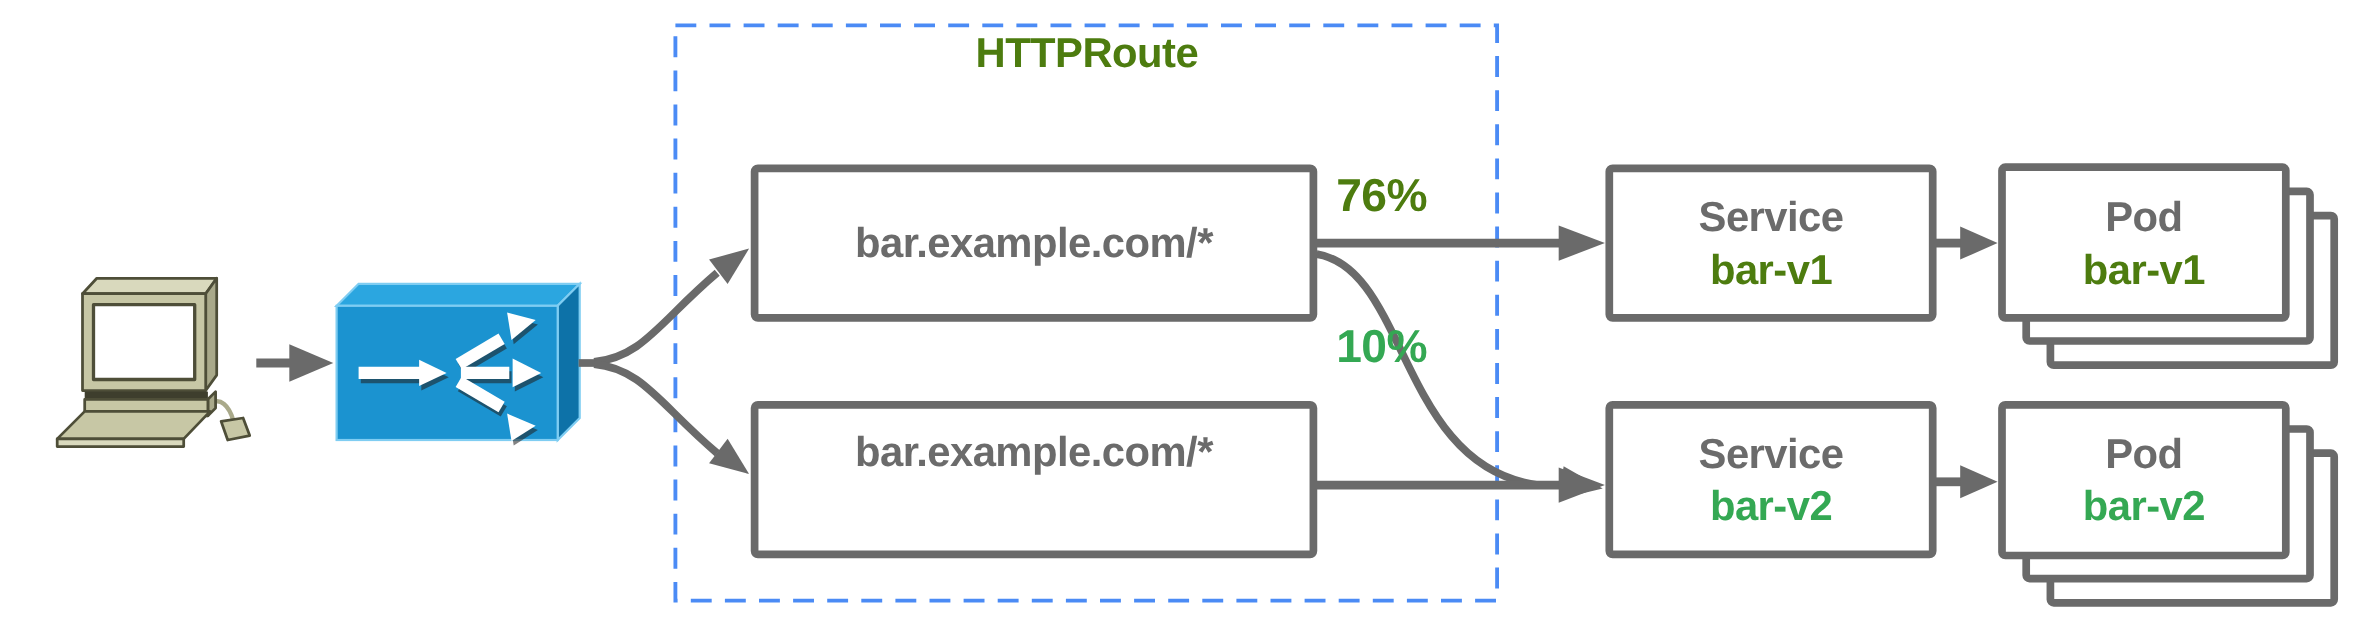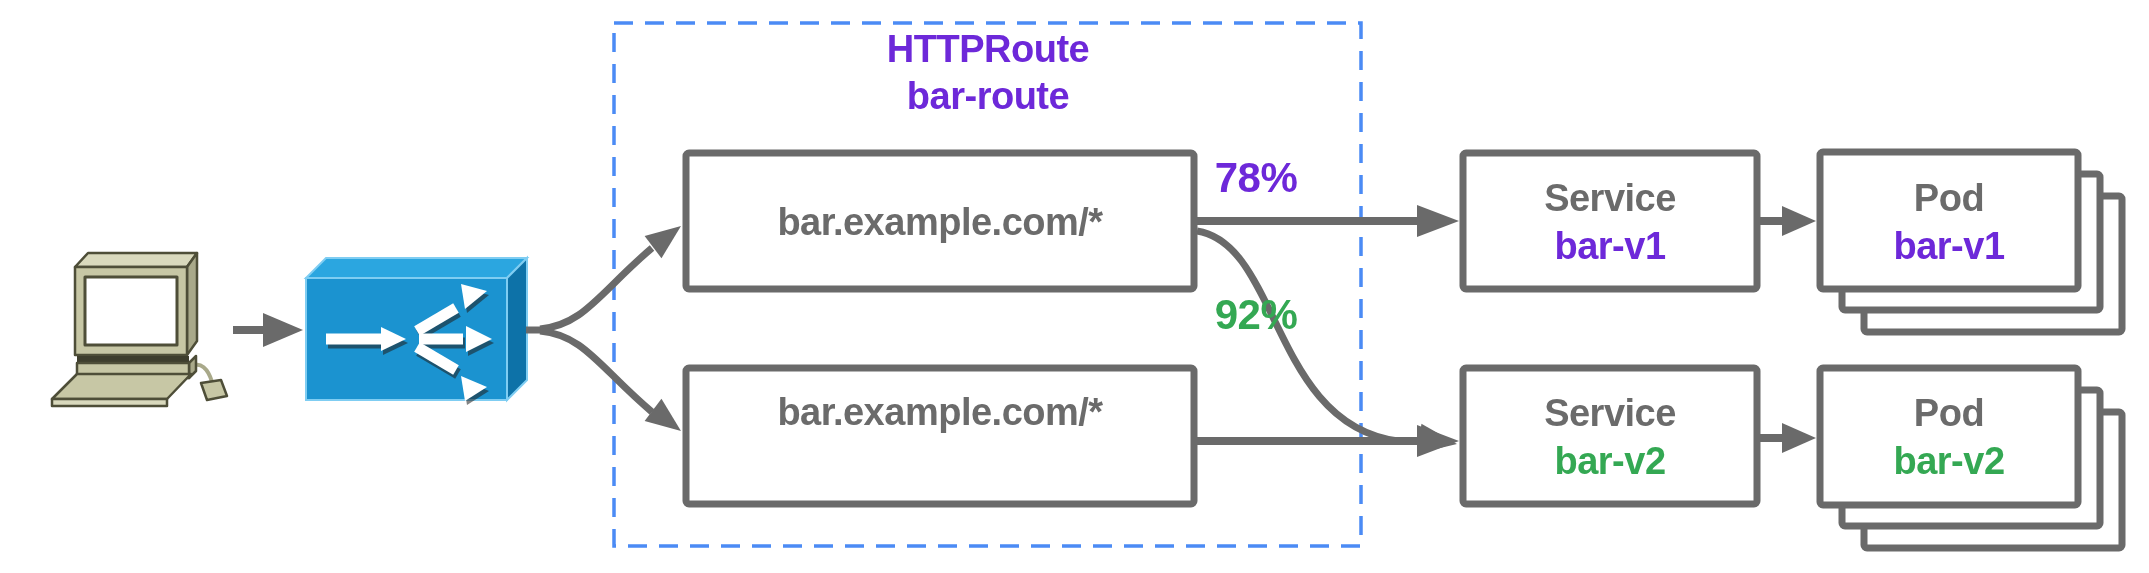--- a/index.html
+++ b/index.html
@@ -6,21 +6,21 @@
   .canvas{
     position:relative;width:2149px;height:573px;overflow:hidden;background:#ffffff;
     font-family:"Liberation Sans","DejaVu Sans",sans-serif;
   }
   .layer{position:absolute;left:0;top:0;}
   .t{
     position:absolute;transform:translate(-50%,-50%);
     font-weight:700;white-space:nowrap;letter-spacing:-0.5px;line-height:1;
   }
   .gray{color:#6b6b6b}
-  .blue{color:#6d28d9}
+  .blue{color:#4d7c0f}
   .green{color:#34a853}
   .s38{font-size:38px}
   .s42{font-size:42px}
 </style>
 </head>
 <body>
 
 <div class="canvas">
 
   <svg class="layer" width="2149" height="573" viewBox="0 0 2149 573">
@@ -120,28 +120,27 @@
 
     <g>
       <rect x="1864" y="412" width="258" height="136" fill="#ffffff" stroke="#6a6a6a" stroke-width="7" rx="3"></rect>
       <rect x="1842" y="390" width="258" height="136" fill="#ffffff" stroke="#6a6a6a" stroke-width="7" rx="3"></rect>
       <rect x="1820" y="368" width="258" height="137" fill="#ffffff" stroke="#6a6a6a" stroke-width="7" rx="3"></rect>
     </g>
   </svg>
 
 
   <div class="t blue s38" style="left:988px;top:49px">HTTPRoute</div>
-  <div class="t blue s38" style="left:988px;top:96px">bar-route</div>
 
   <div class="t gray s38" style="left:940px;top:222px">bar.example.com/*</div>
 
   <div class="t gray s38" style="left:940px;top:412px">bar.example.com/*</div>
 
-  <div class="t blue s42" style="left:1256px;top:178px">78%</div>
-  <div class="t green s42" style="left:1256px;top:315px">92%</div>
+  <div class="t blue s42" style="left:1256px;top:178px">76%</div>
+  <div class="t green s42" style="left:1256px;top:315px">10%</div>
 
   <div class="t gray s38" style="left:1610px;top:198px">Service</div>
   <div class="t blue s38" style="left:1610px;top:246px">bar-v1</div>
 
   <div class="t gray s38" style="left:1610px;top:413px">Service</div>
   <div class="t green s38" style="left:1610px;top:461px">bar-v2</div>
 
   <div class="t gray s38" style="left:1949px;top:198px">Pod</div>
   <div class="t blue s38" style="left:1949px;top:246px">bar-v1</div>
 

